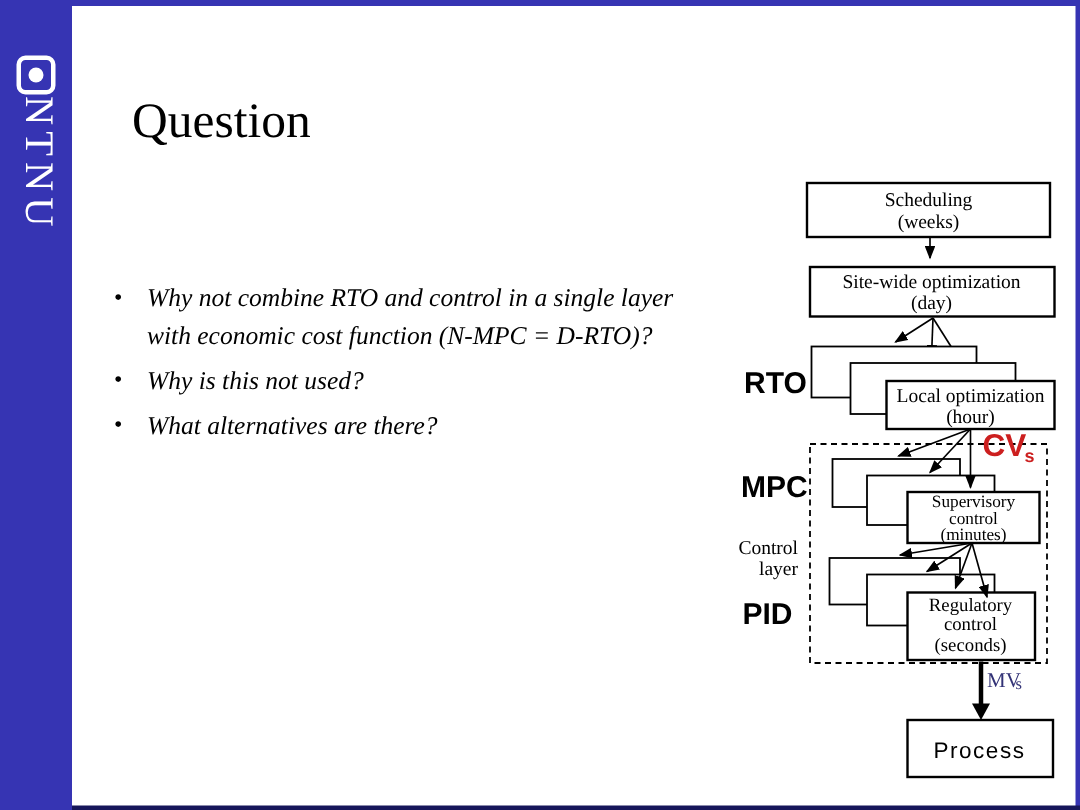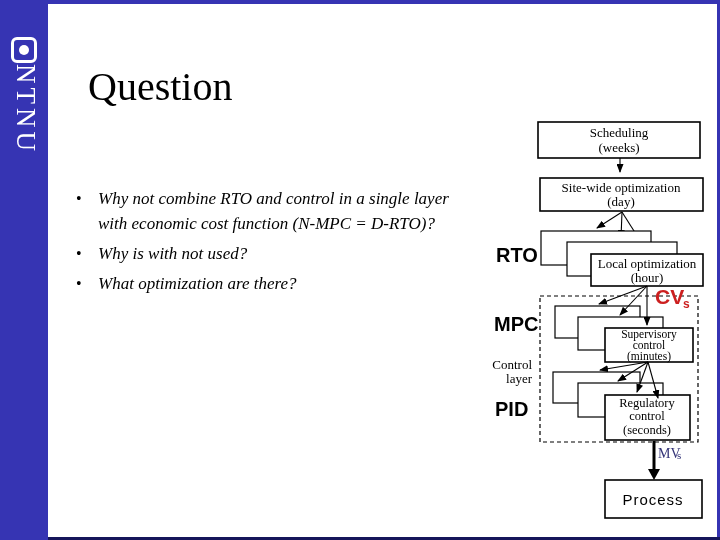--- a/index.html
+++ b/index.html
@@ -14,21 +14,21 @@
   .border-bottom { position:absolute; left:48px; right:0; bottom:0; height:3px; background:#16165a; }
   .emblem        { position:absolute; left:11px; top:37px; width:20px; height:20px;
                    background:#3634b3; border:3px solid #fff; border-radius:6px; }
   .emblem-circle { position:absolute; left:5px; top:5px; width:10px; height:10px;
                    background:#fff; border-radius:50%; }
   .logo-text     { position:absolute; left:41px; top:64px; transform:rotate(90deg);
                    transform-origin:0 0; color:#fff; font-size:27px; letter-spacing:4px;
                    white-space:nowrap; }
   .page-number   { position:absolute; left:17px; top:493px; color:#fff; font-size:20px;margin-left:48px; }
   
-  .slide-title   { position:absolute; left:88px; top:63px; font-size:40px; color:#000; }
+  .slide-title   { position:absolute; left:88px; top:63px; font-size:33px; color:#000; }
   .bullets       { position:absolute; left:76px; top:186px; width:404px;
                    list-style:none; margin:0; padding:0; }
   .bullets li    { display:flex; font-size:17px; line-height:25px; color:#000; }
   .bullets li + li { margin-top:5px; }
   .bullet-marker { width:22px; flex:none; font-size:16px; }
   .bullet-text   { max-width:378px;font-style:italic; }
   
   .diagram { position:absolute; left:480px; top:114px; }
   .bx   { fill:#ffffff; stroke:#000; stroke-width:1.2px; }
   .bxf  { stroke-width:1.6px; }
@@ -62,25 +62,25 @@
 
 <h1 class="slide-title" style="margin:0; font-weight:normal;">Question</h1>
 
 <ul class="bullets">
   <li>
     <span class="bullet-marker">•</span>
     <span class="bullet-text">Why not combine RTO and control in a single layer with economic cost function (N-MPC = D-RTO)?</span>
   </li>
   <li>
     <span class="bullet-marker">•</span>
-    <span class="bullet-text">Why is with not used?</span>
+    <span class="bullet-text">Why is this not used?</span>
   </li>
   <li>
     <span class="bullet-marker">•</span>
-    <span class="bullet-text">What optimization are there?</span>
+    <span class="bullet-text">What alternatives are there?</span>
   </li>
 </ul>
 
 <svg class="diagram" width="240" height="412" viewBox="480 114 240 412">
   <defs>
     <marker id="ah" markerWidth="9" markerHeight="7" refX="8" refY="3.5" orient="auto" markerUnits="userSpaceOnUse">
       <path d="M0,0 L9,3.5 L0,7 z" fill="#000"></path>
     </marker>
   </defs>
 

